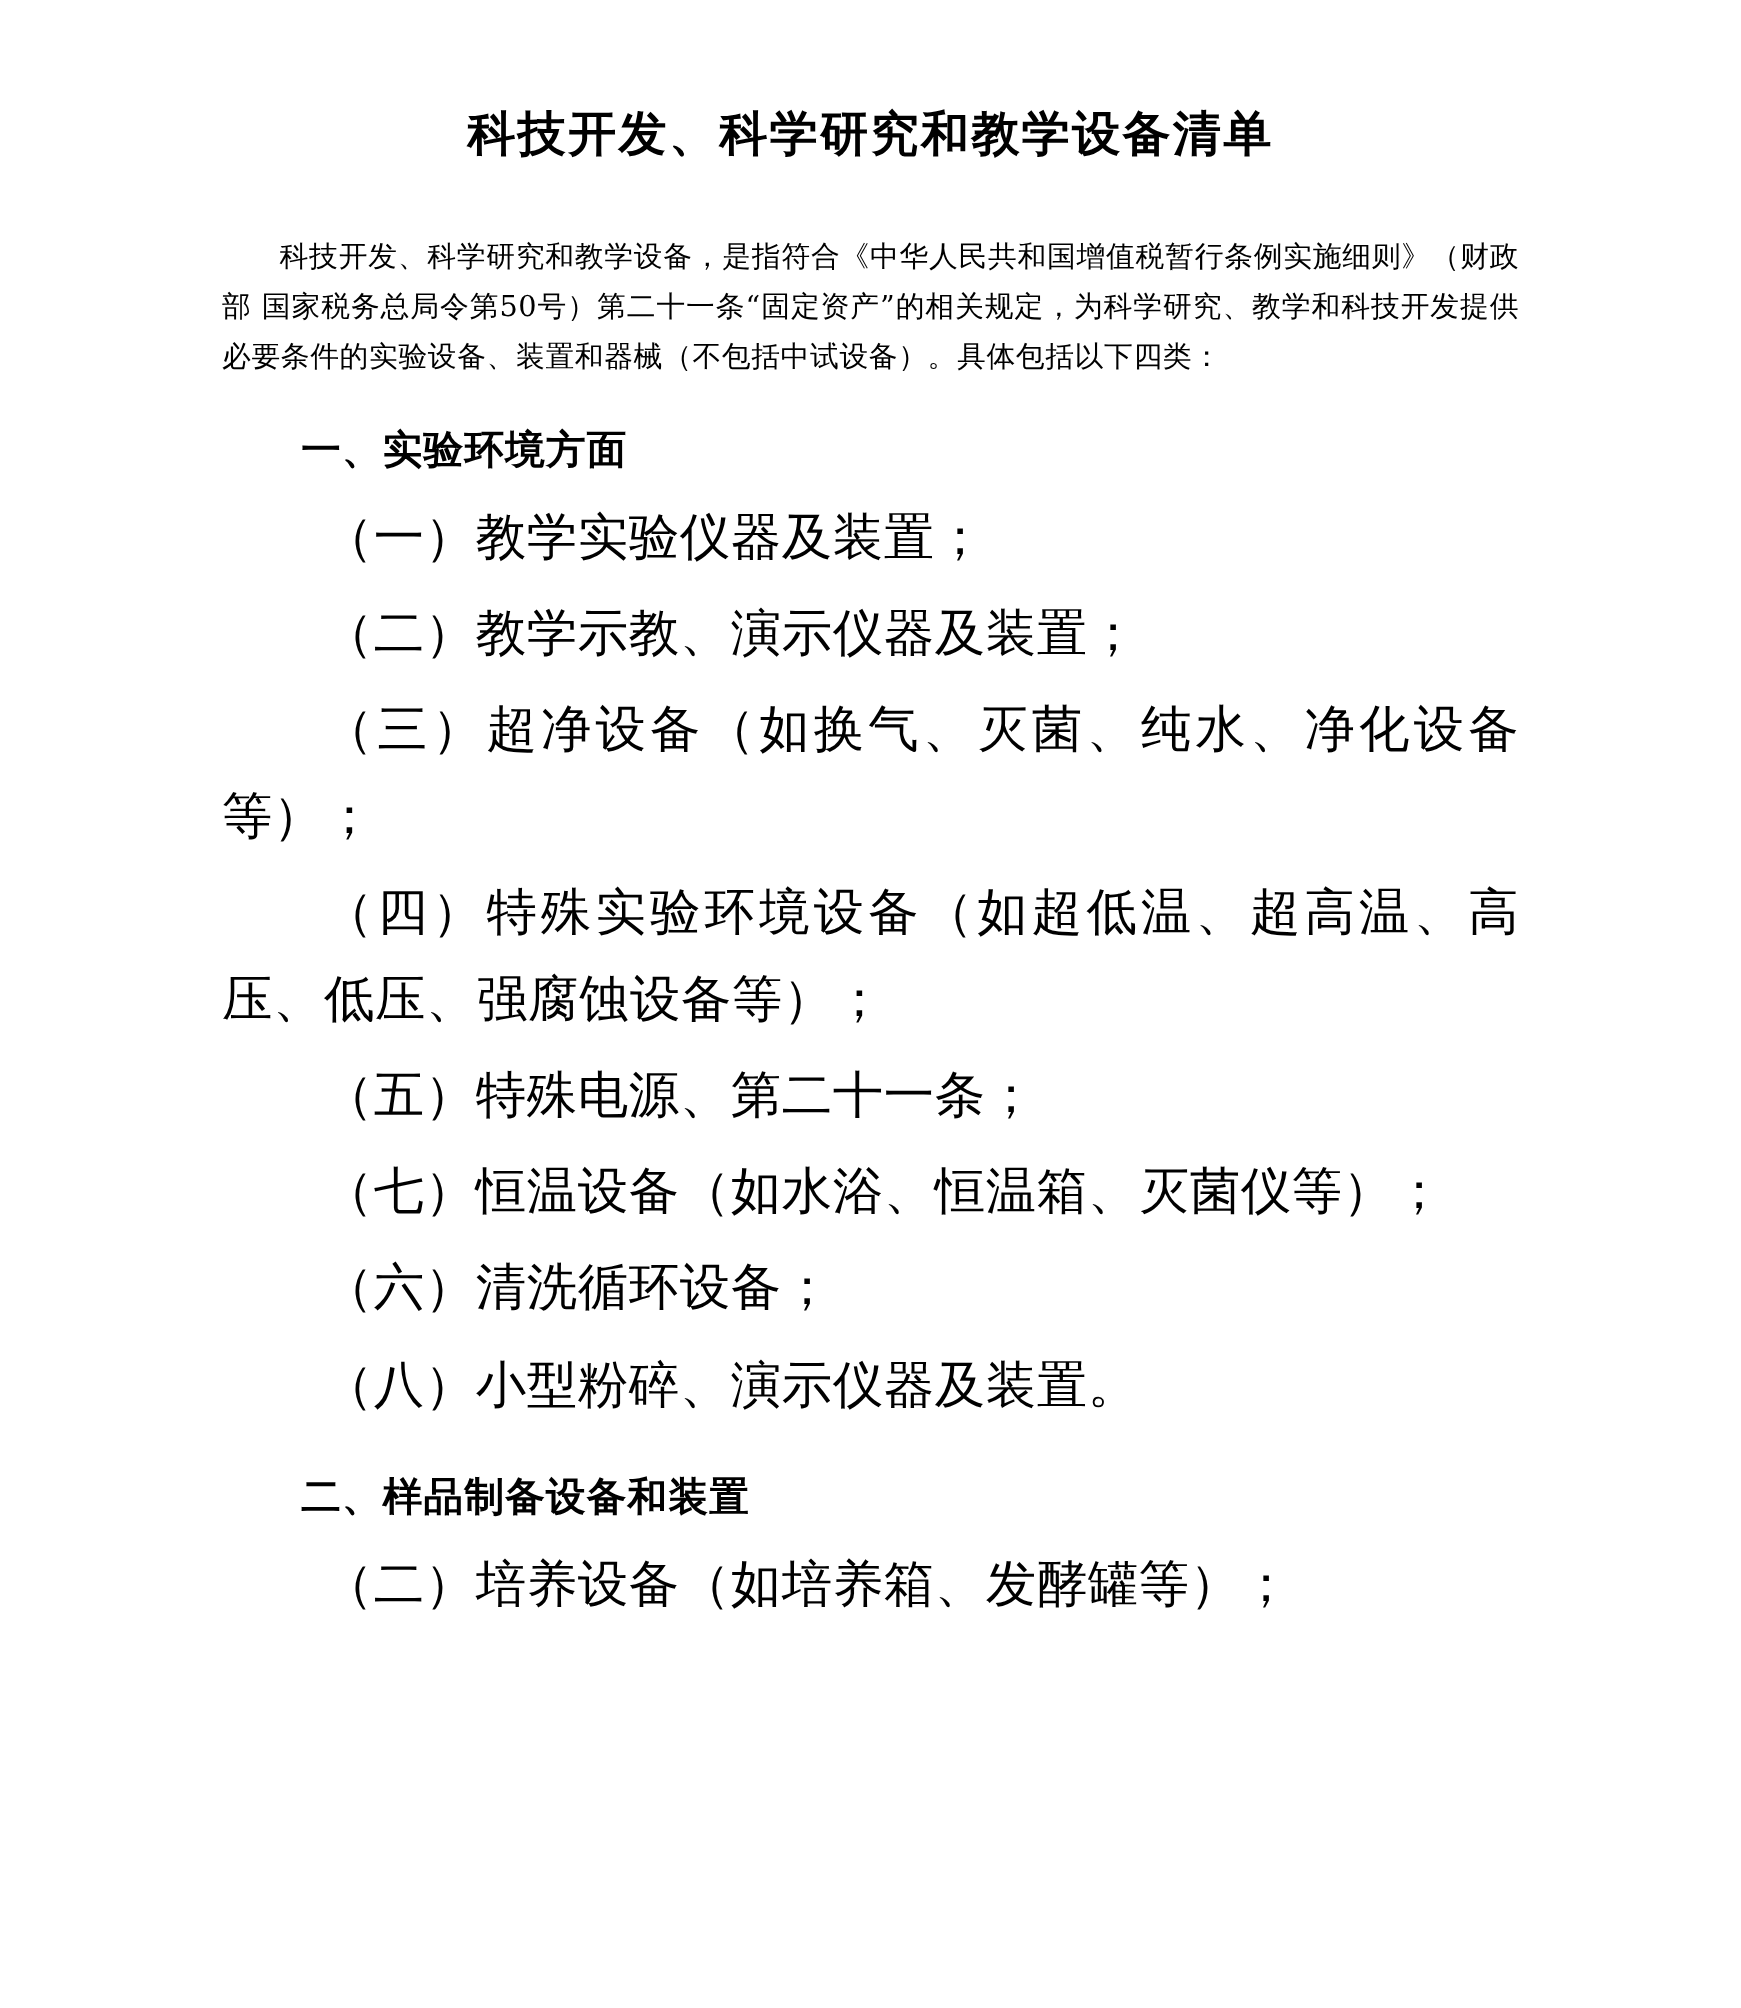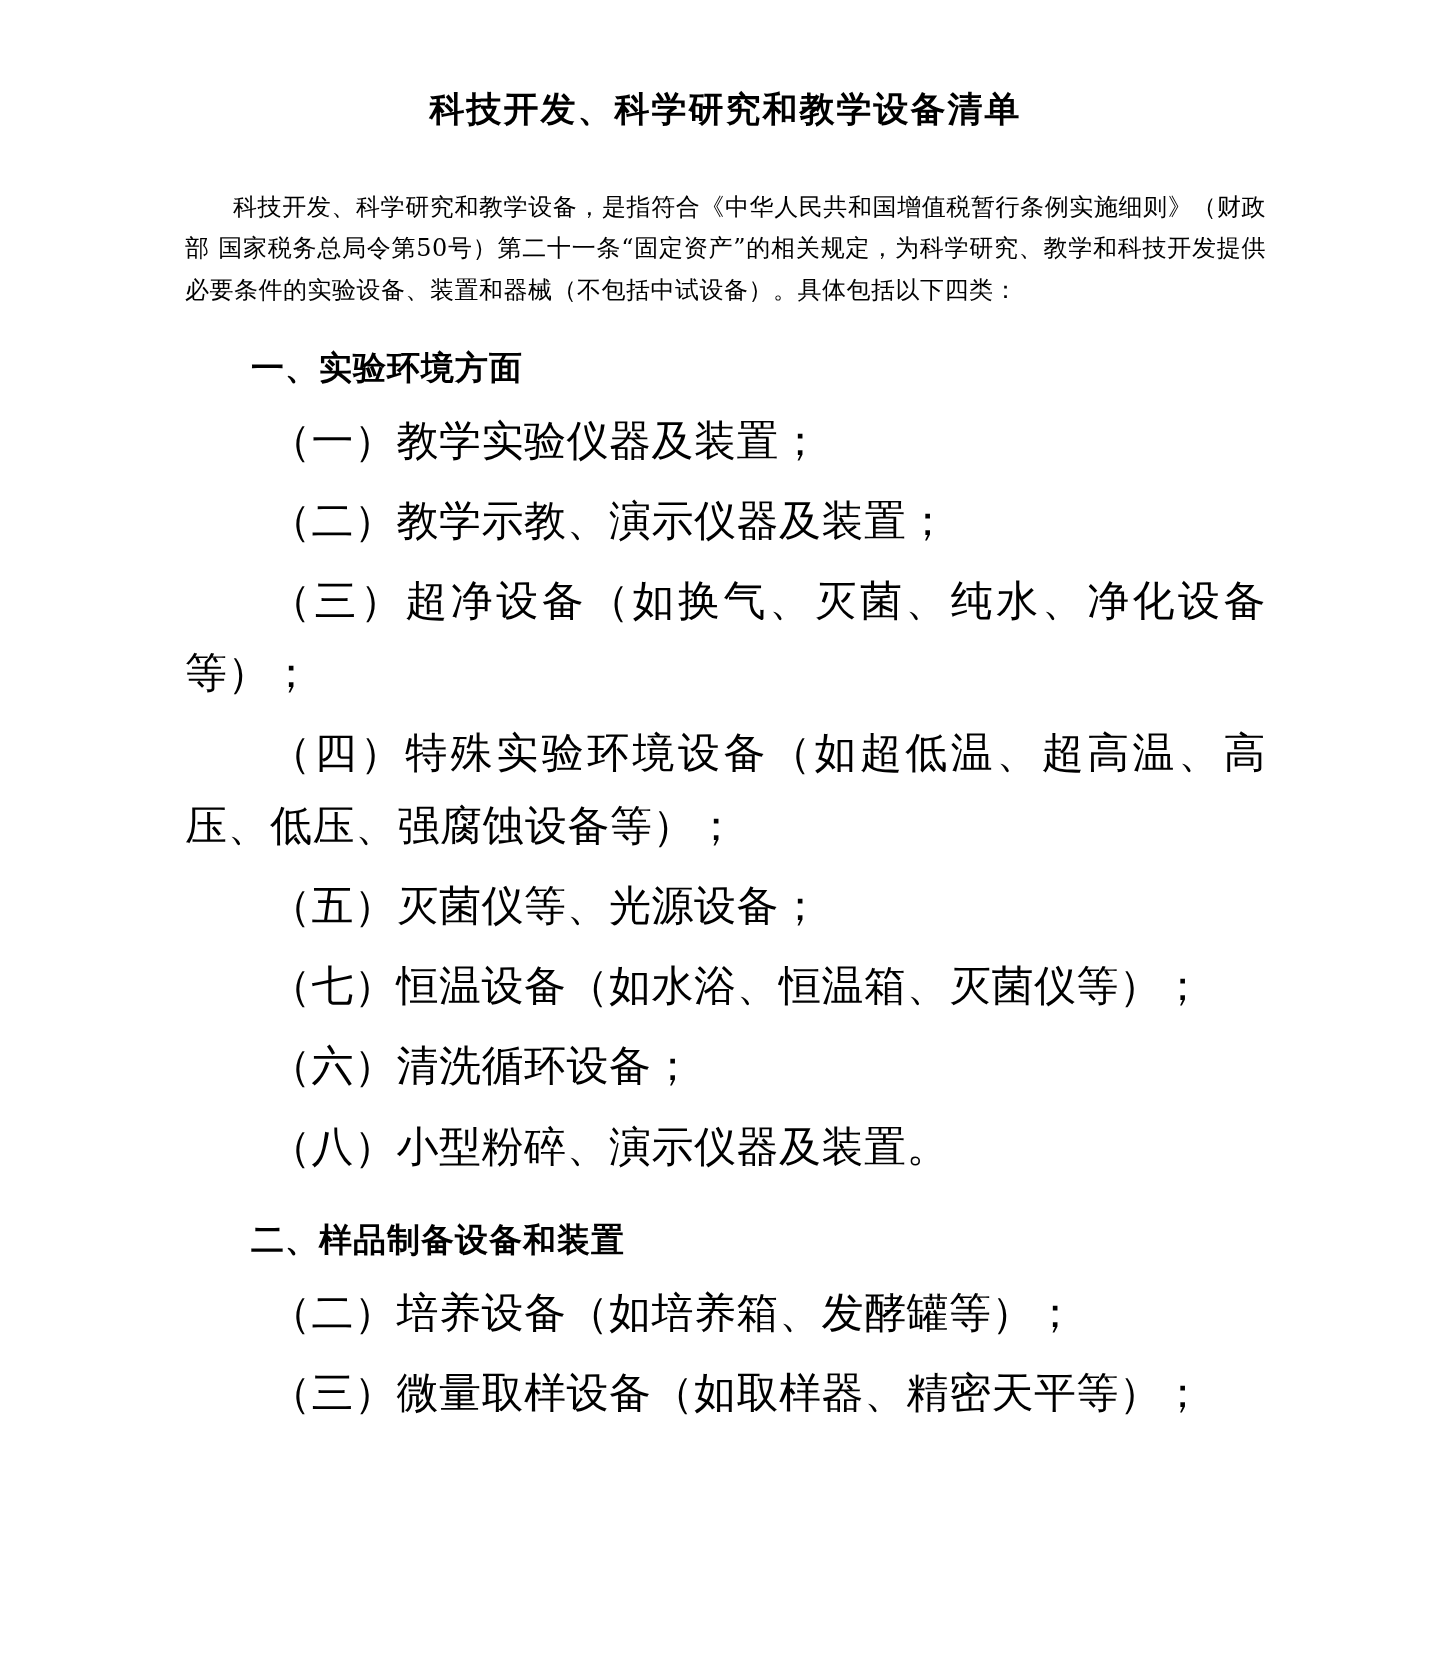--- a/index.html
+++ b/index.html
@@ -11,21 +11,21 @@
     width: 1451px;
     min-height: 1673px;
     background: #ffffff;
     box-sizing: border-box;
     padding: 60px 185px 0 185px;
     font-family: "DejaVu Serif", "Liberation Serif", serif;
     color: #000000;
   }
   .doc-title {
     text-align: center;
-    font-size: 35px;
+    font-size: 40px;
     font-weight: bold;
     letter-spacing: 2px;
     margin: 24px 0 0 0;
     line-height: 1.4;
     font-family: "DejaVu Serif", "Liberation Serif", serif;
   }
   .body-block {
     margin-top: 54px;
   }
   p.para {
@@ -64,23 +64,22 @@
 
   <div class="body-block">
 
     <p class="para">科技开发、科学研究和教学设备，是指符合《中华人民共和国增值税暂行条例实施细则》（财政部 国家税务总局令第50号）第二十一条“固定资产”的相关规定，为科学研究、教学和科技开发提供必要条件的实验设备、装置和器械（不包括中试设备）。具体包括以下四类：</p>
 
     <h2 class="section">一、实验环境方面</h2>
     <p class="item">（一）教学实验仪器及装置；</p>
     <p class="item">（二）教学示教、演示仪器及装置；</p>
     <p class="item">（三）超净设备（如换气、灭菌、纯水、净化设备等）；</p>
     <p class="item">（四）特殊实验环境设备（如超低温、超高温、高压、低压、强腐蚀设备等）；</p>
-    <p class="item">（五）灭菌仪等、光源设备；</p>
+    <p class="item">（五）特殊电源、第二十一条；</p>
     <p class="item">（七）恒温设备（如水浴、恒温箱、灭菌仪等）；</p>
     <p class="item">（六）清洗循环设备；</p>
     <p class="item">（八）小型粉碎、演示仪器及装置。</p>
 
     <h2 class="section">二、样品制备设备和装置</h2>
     <p class="item">（二）培养设备（如培养箱、发酵罐等）；</p>
-    <p class="item">（三）微量取样设备（如取样器、精密天平等）；</p>
 
   </div>
 </div>
 
 </body></html>

